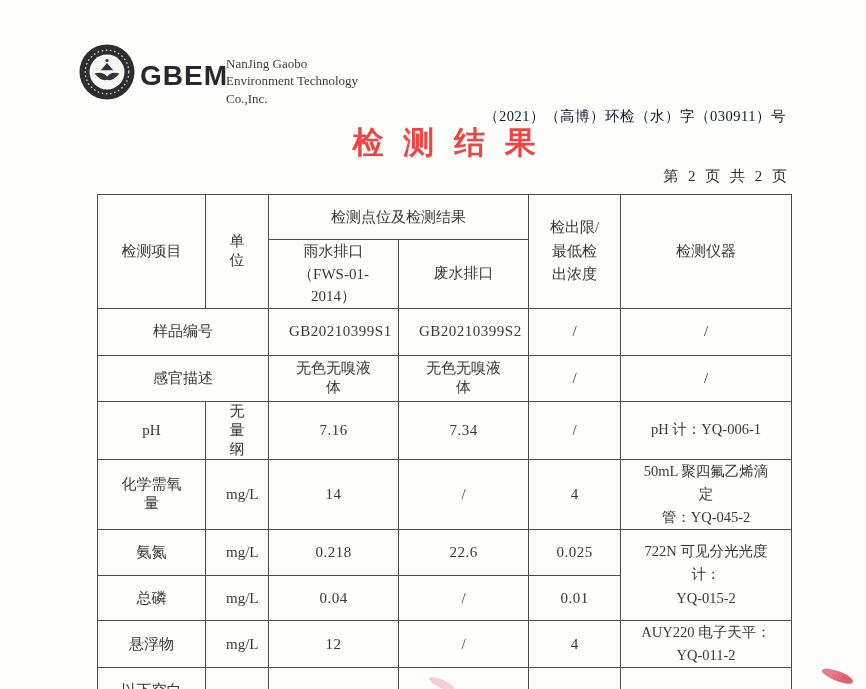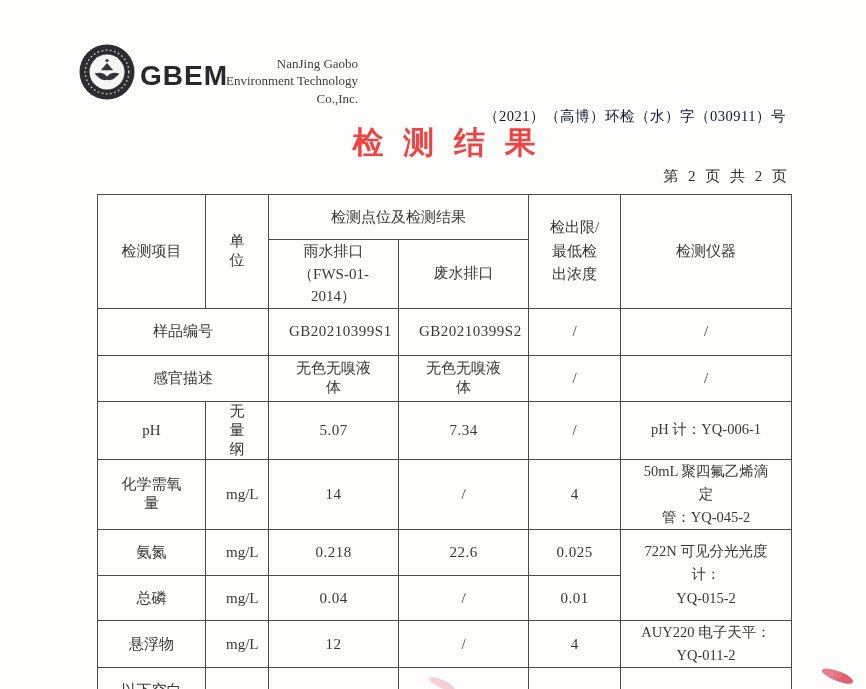--- a/index.html
+++ b/index.html
@@ -11,21 +11,21 @@
   }
   
   .seal{position:absolute; left:78px; top:43px;}
   .gbem{
     position:absolute; left:140px; top:60px;
     font-family:"Liberation Sans","DejaVu Sans",sans-serif;
     font-weight:bold; font-size:28px; letter-spacing:1px; color:#29292d;
   }
   .company-name{
     position:absolute; left:226px; top:55px;
-    font-size:13px; line-height:1.34; color:#3c3c3c;text-align:right;
+    font-size:13px; line-height:1.34; color:#3c3c3c;
   }
   .doc-number{
     position:absolute; left:484px; top:71px;
     font-size:14.5px; letter-spacing:0.5px; color:#0f172a;margin-top:36px;
   }
   
   .title{
     position:absolute; left:97px; top:122px; width:694px; margin:0;
     text-align:center; font-size:31px; font-weight:600;
     letter-spacing:6px; text-indent:6px; color:#ef4444;
@@ -127,21 +127,21 @@
         <td colspan="2">感官描述</td>
         <td>无色无嗅液体</td>
         <td>无色无嗅液体</td>
         <td>/</td>
         <td>/</td>
       </tr>
 
       <tr style="height:36px">
         <td>pH</td>
         <td>无量纲</td>
-        <td class="num">5.07</td>
+        <td class="num">7.16</td>
         <td class="num">7.34</td>
         <td>/</td>
         <td class="instr">pH 计：YQ-006-1</td>
       </tr>
 
       <tr style="height:46px">
         <td>化学需氧量</td>
         <td>mg/L</td>
         <td class="num">14</td>
         <td>/</td>

